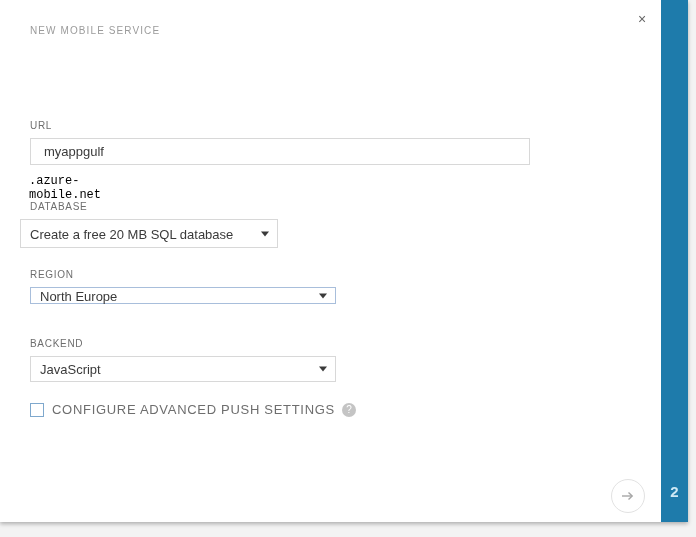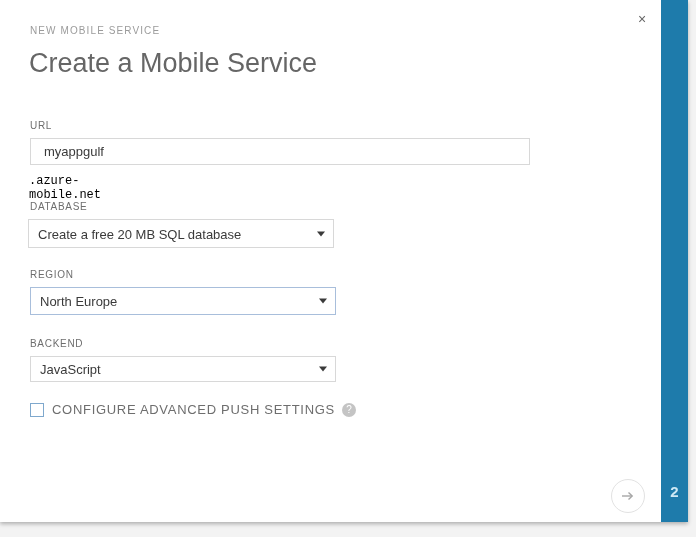--- a/index.html
+++ b/index.html
@@ -220,36 +220,35 @@
 </head>
 <body>
 
 <div id="screen">
 
   <div class="dialog">
 
     <div class="close-button">×</div>
 
     <div class="eyebrow">NEW MOBILE SERVICE</div>
-    <div class="page-title">Create a Mobile Service</div>
 
     <div class="form">
 
       <div class="field-label" style="left:30px; top:120px;">URL</div>
       <input class="text-input" type="text" style="left: 30px; top: 138px; width: 500px; height: 27px;" value="myappgulf">
       <div class="suffix-text" style="left:29px; top:174px;">.azure-mobile.net</div>
 
       <div class="field-label" style="left:30px; top:201px;">DATABASE</div>
-      <div class="select-box" style="left:28px; top:219px; width:306px; height:29px;">
+      <div class="select-box" style="left:20px; top:219px; width:258px; height:29px;">
         <span class="select-value">Create a free 20 MB SQL database</span>
         <span class="select-caret"></span>
       </div>
 
       <div class="field-label" style="left:30px; top:269px;">REGION</div>
-      <div class="select-box focused" style="left:30px; top:287px; width:306px; height:28px;">
+      <div class="select-box focused" style="left:30px; top:287px; width:306px; height:17px;">
         <span class="select-value">North Europe</span>
         <span class="select-caret"></span>
       </div>
 
       <div class="field-label" style="left:30px; top:338px;">BACKEND</div>
       <div class="select-box" style="left:30px; top:356px; width:306px; height:26px;">
         <span class="select-value">JavaScript</span>
         <span class="select-caret"></span>
       </div>
 

